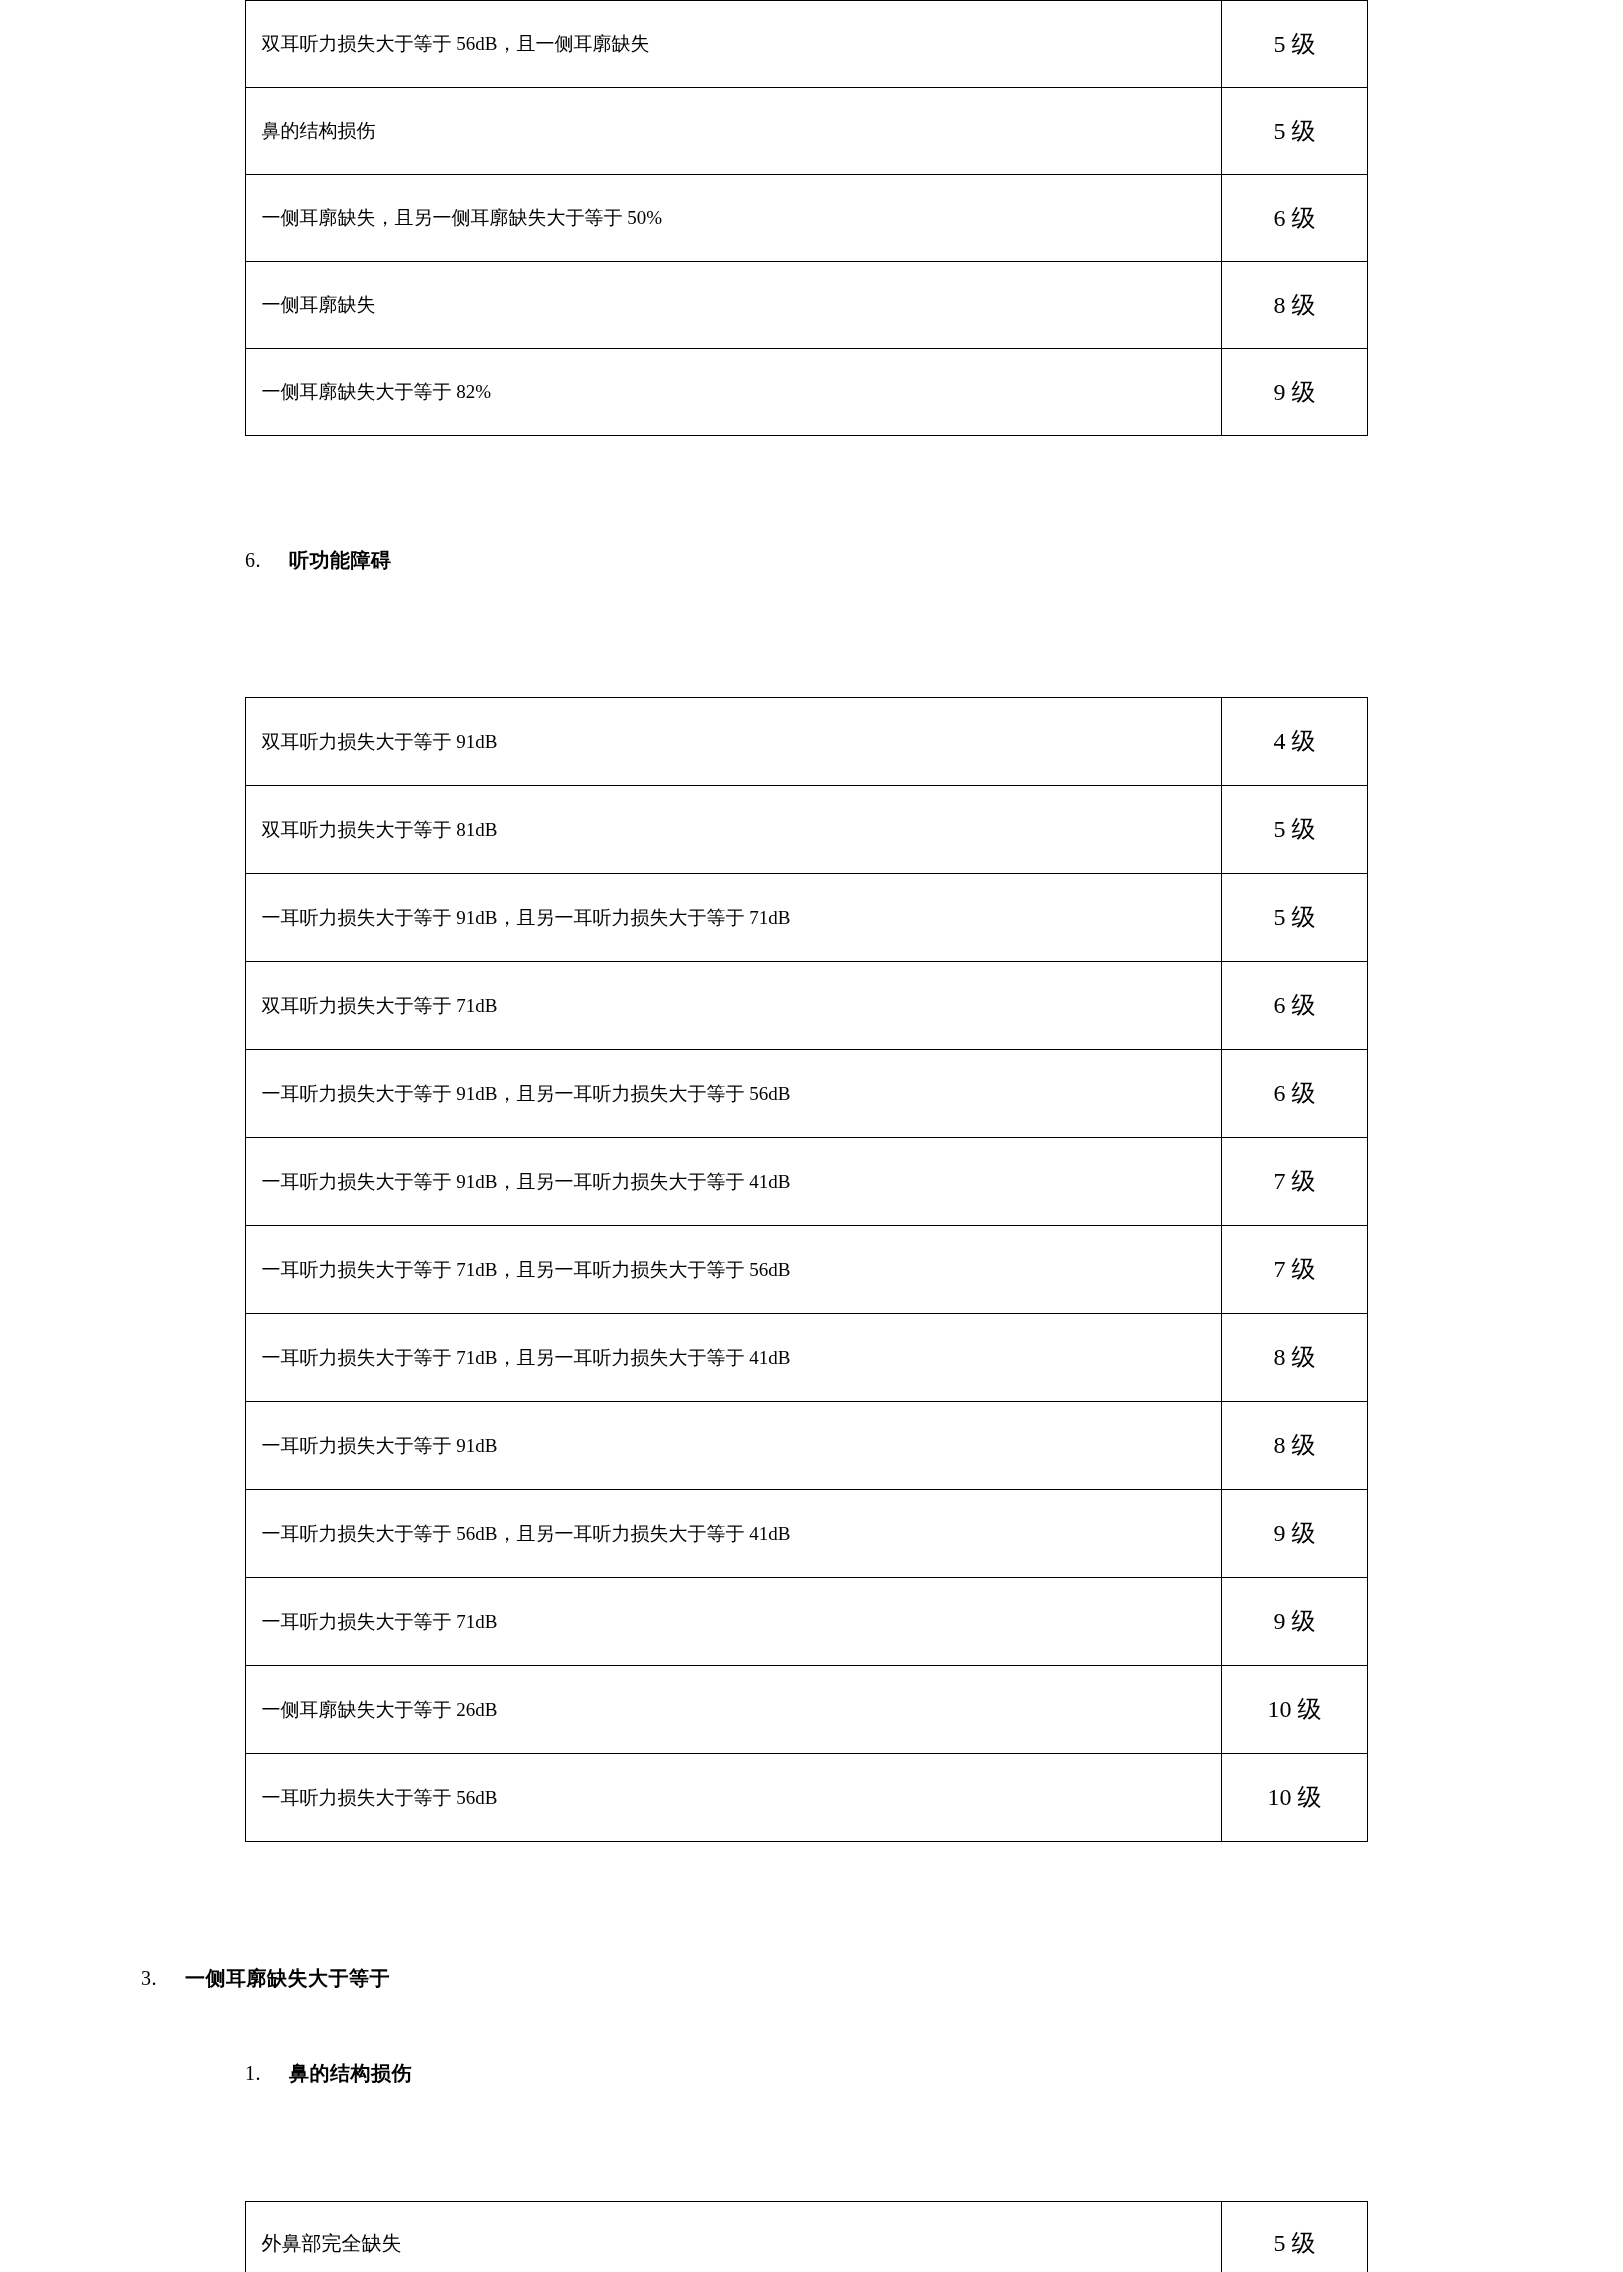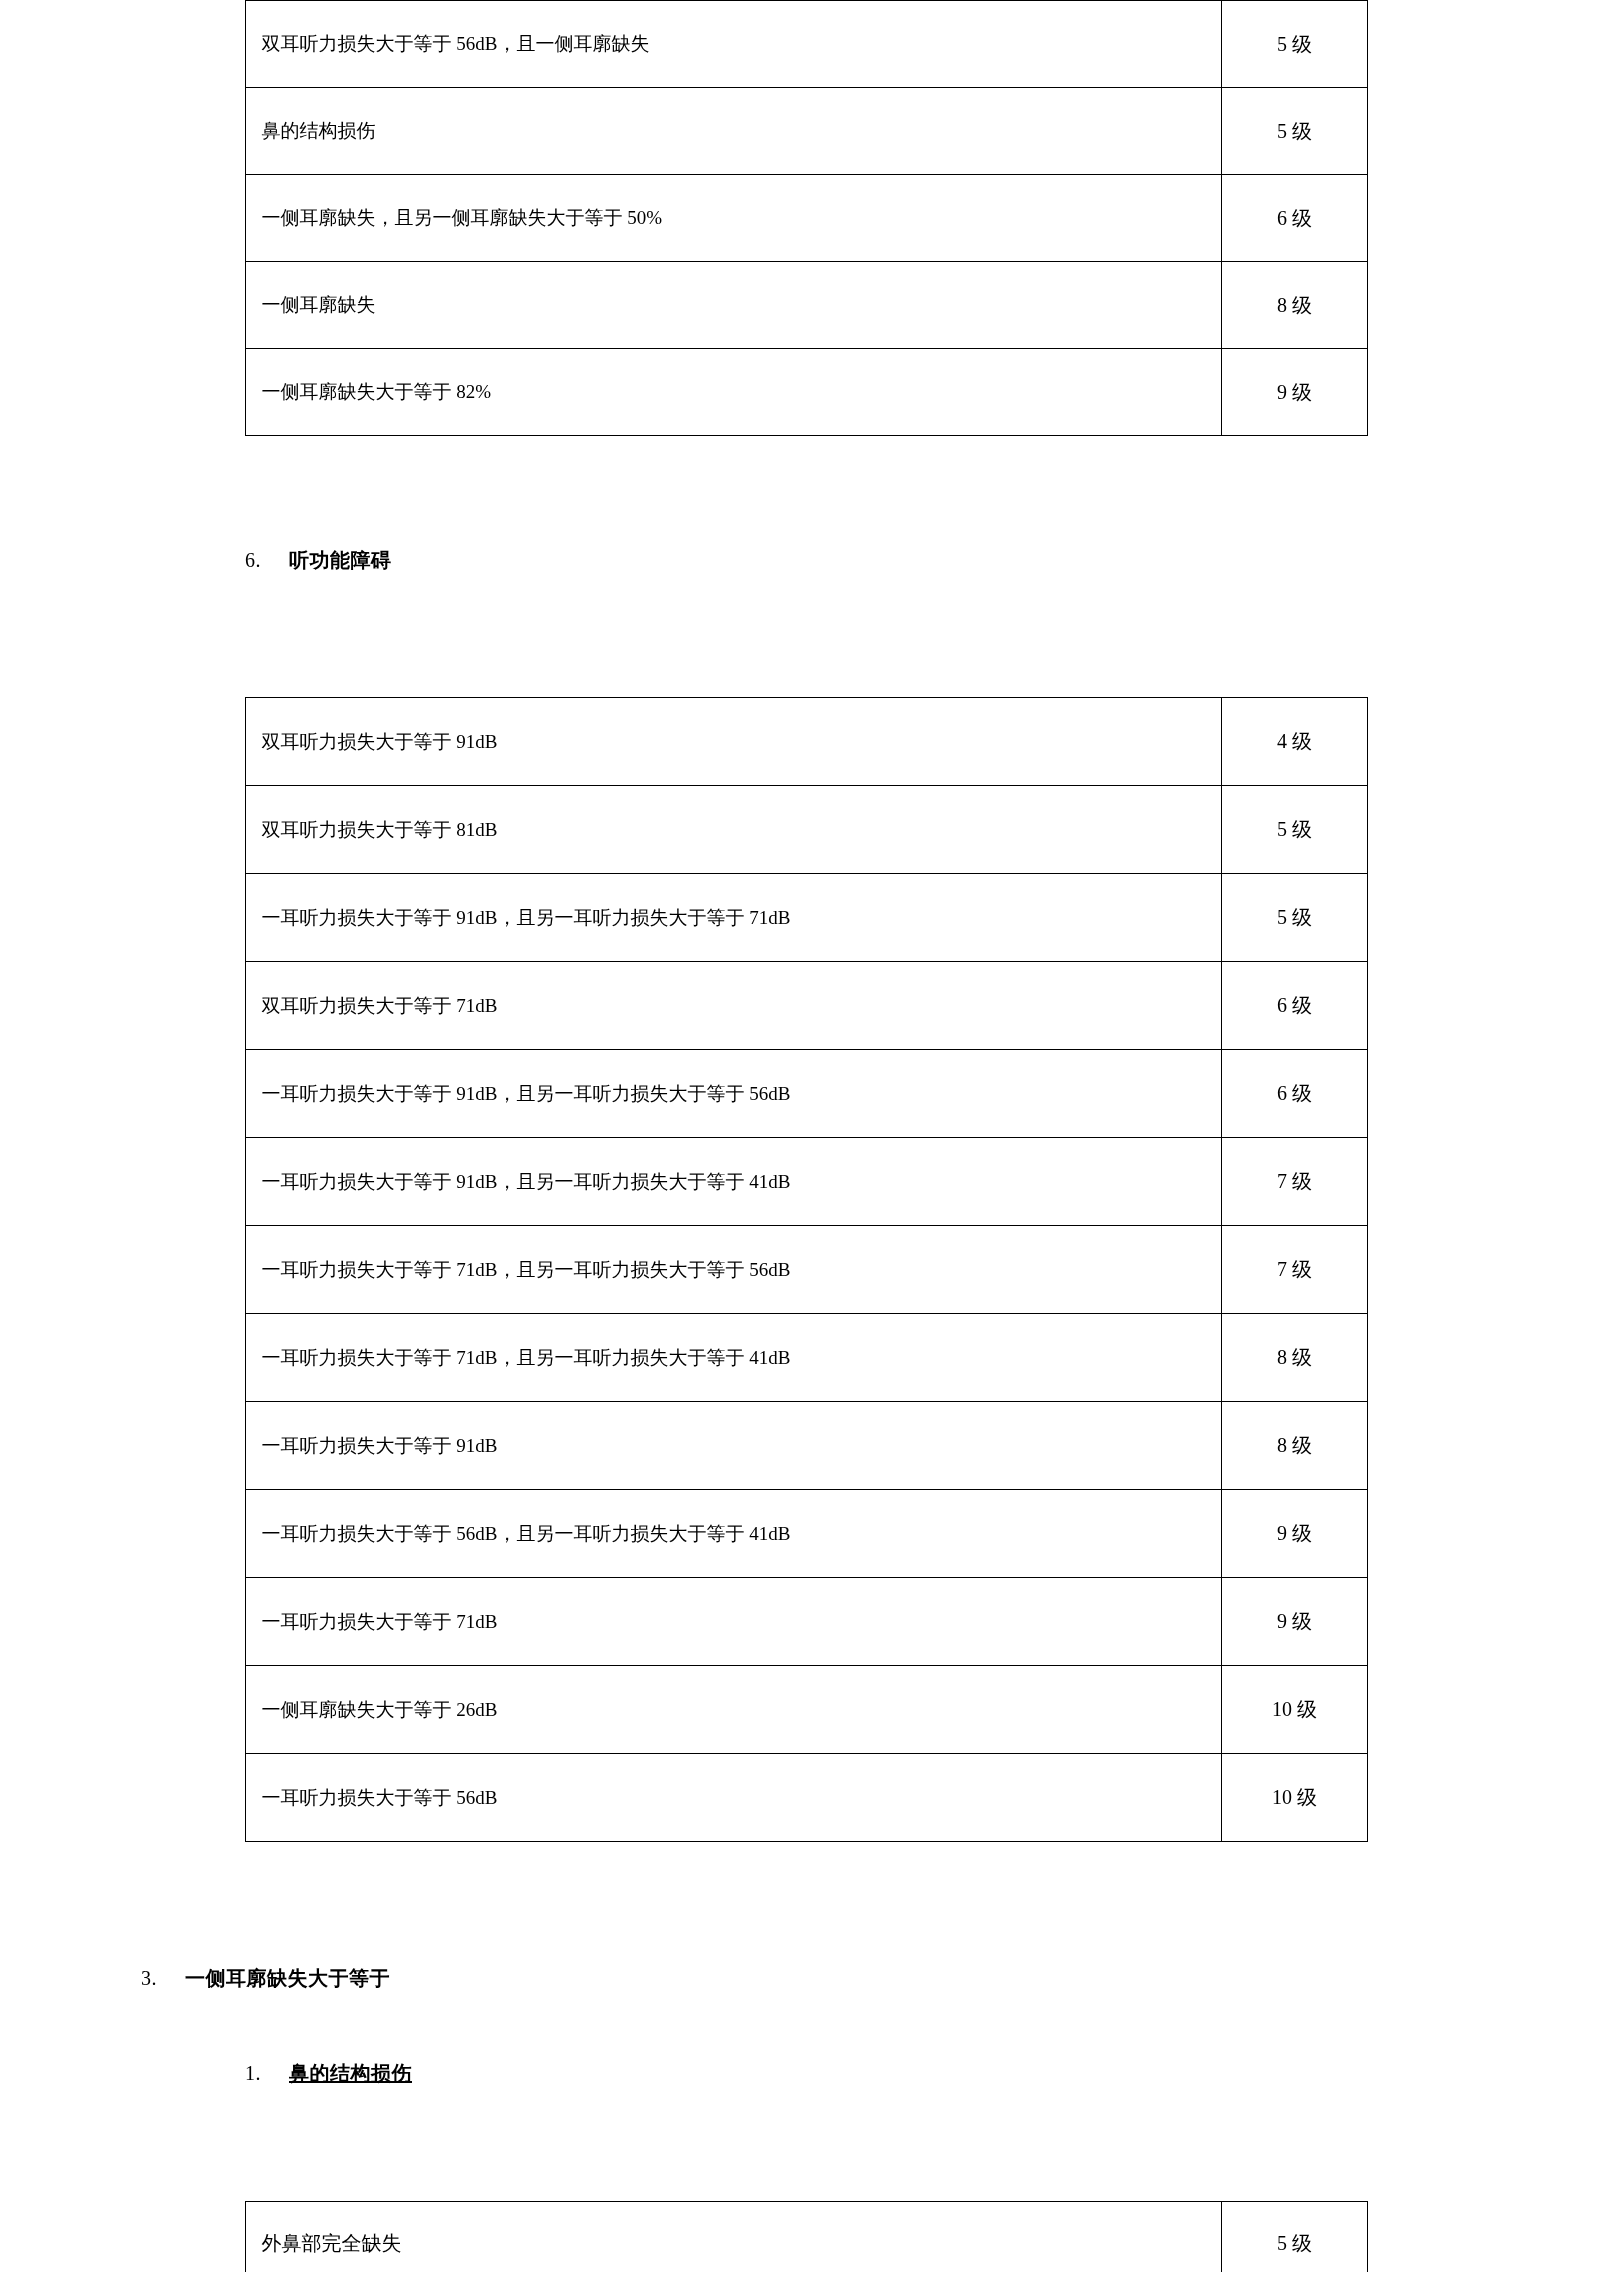--- a/index.html
+++ b/index.html
@@ -39,21 +39,21 @@
     vertical-align: middle;
     font-size: 19px;
     line-height: 1.35;
   }
   table.grade-table td.desc {
     text-align: left;
   }
   table.grade-table td.level {
     text-align: center;
     padding: 0;
-    font-size: 20px;
+    font-size: 24px;
   }
 
   
   .t1 { width: 1123px; margin-left: 245px; }
   .t1 td { height: 86px; }
   .t1 col.c1 { width: 976px; }
   .t1 col.c2 { width: 146px; }
 
   
   .t2 { width: 1123px; margin-left: 245px; }
@@ -84,21 +84,20 @@
   }
   .h-lvl2 {
     margin-left: 245px;
     margin-top: 0;
   }
   .h-lvl1 {
     margin-left: 141px;
   }
   .h-lvl2b {
     margin-left: 245px;
-    text-decoration: underline;
   }
   .heading .num {
     width: 44px;
   }
 
   .sp-a { height: 111px; }
   .sp-b { height: 123px; }
   .sp-c { height: 123px; }
   .sp-d { height: 68px; }
   .sp-e { height: 114px; }

